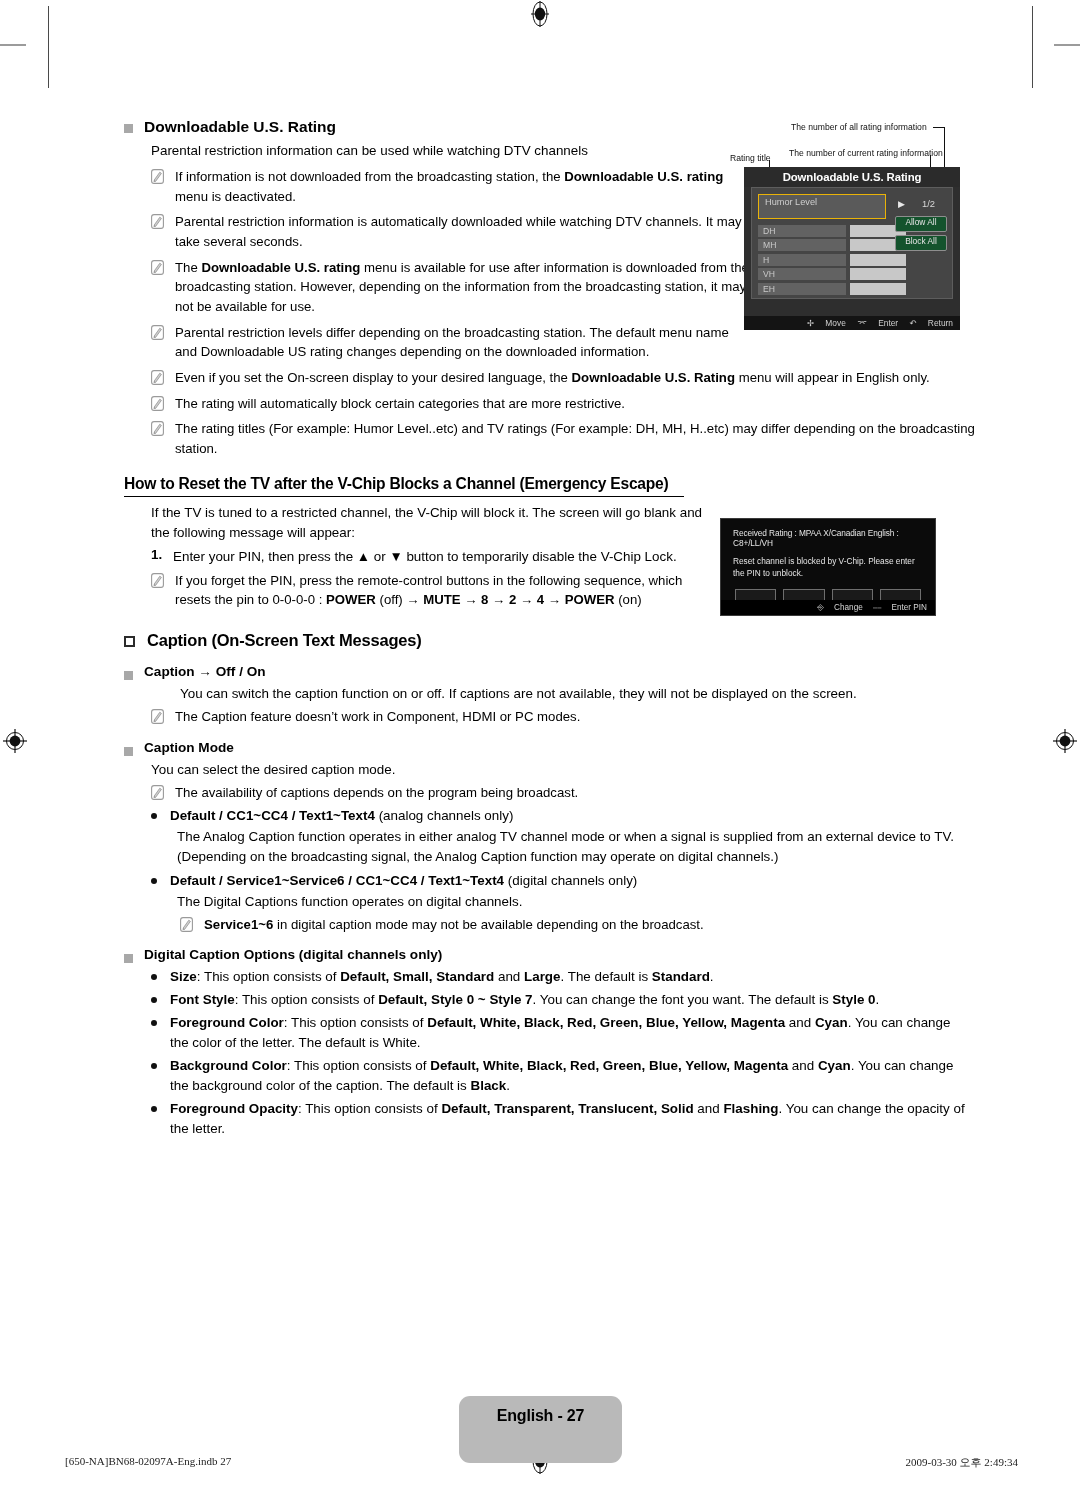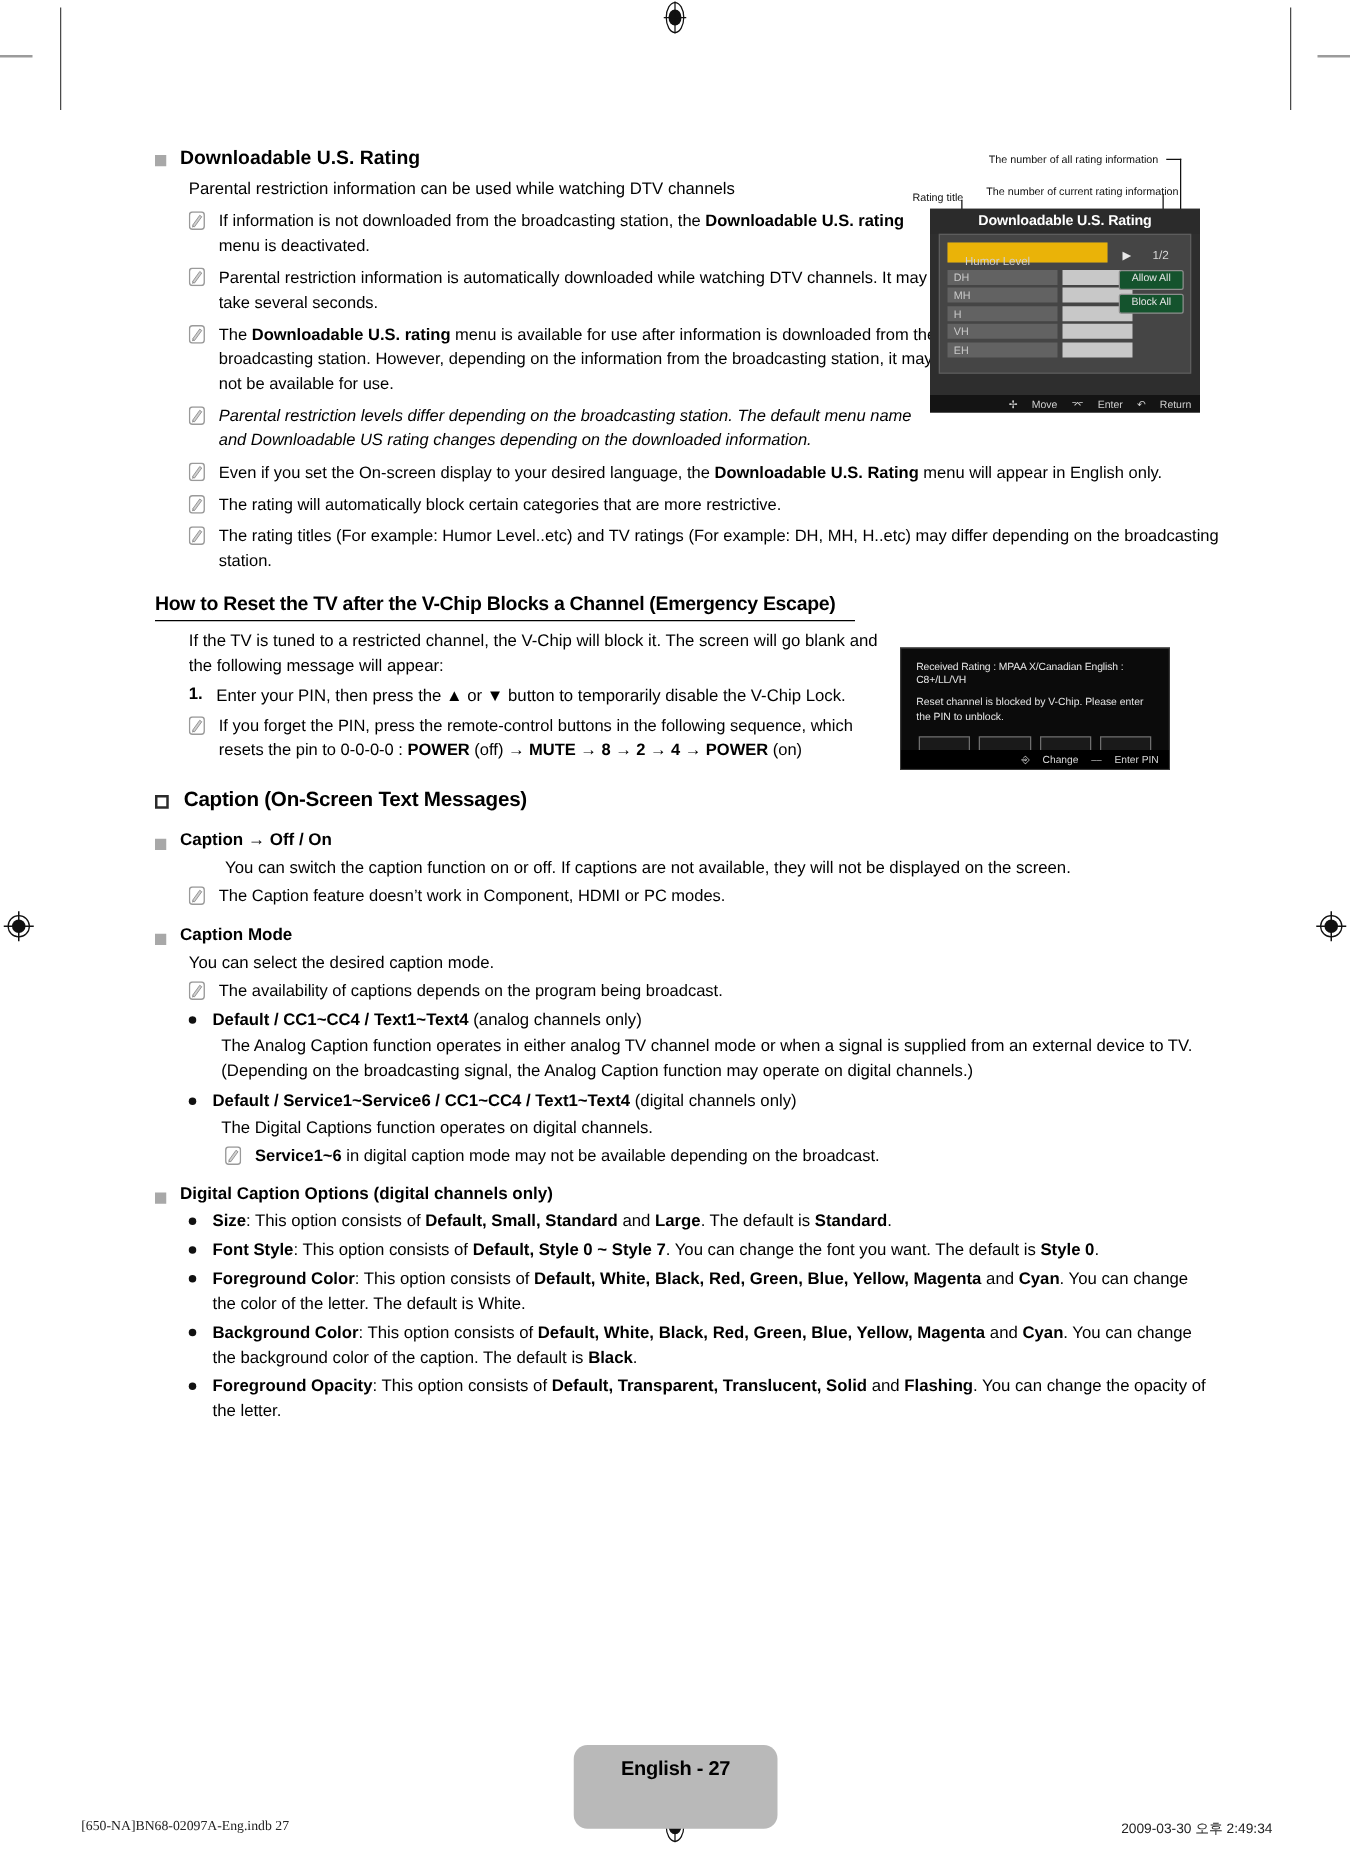--- a/index.html
+++ b/index.html
@@ -67,21 +67,21 @@
   }
   .osd1-title {
     color:#fff; font-size:11.4px; font-weight:bold; text-align:center;
     padding:4px 0 4px; background:#2b2b2b; letter-spacing:-0.1px;
   }
   .osd1-inner {
     margin:0 7px; background:#454545; border:1px solid #5d5d5d; padding:6px 6px 8px;
     height:112px; position:relative;
   }
   .osd1-hl {
-    border:8px solid #eab308; background:#5a5a5a; height:15px;
+    border:1px solid #eab308; background:#5a5a5a; height:25px;
     width:128px; color:#cfcfcf; font-size:9.2px; line-height:15px; padding-left:6px;
   }
   .osd1-arrow { position:absolute; left:146px; top:11px; color:#e8e8e8; font-size:9px; }
   .osd1-page { position:absolute; left:170px; top:10px; color:#d8d8d8; font-size:9.4px; }
   .rate-list { margin-top:6px; }
   .rate-row { display:flex; height:12px; margin-bottom:2.4px; }
   .rate-name {
     width:88px; background:#626262; color:#c9c9c9; font-size:8.6px;
     padding-left:5px; line-height:12px;
   }
@@ -122,21 +122,21 @@
     position:absolute; left:459px; top:1396px; width:163px; height:67px;
     background:#b9b9b9; border-radius:11px;
     text-align:center; font-size:16px; font-weight:bold; padding-top:11px;
     letter-spacing:-0.2px;
   }
   .foot-left {
     position:absolute; left:65px; top:1455px; font-family:"Liberation Serif", serif;
     font-size:11px; color:#222;
   }
   .foot-right {
-    position:absolute; right:62px; top:1455px; font-family:Liberation Sans, sans-serif;
+    position:absolute; right:62px; top:1455px; font-family:Liberation Serif, serif;
     font-size:11px; color:#222;
   }
 </style>
 </head>
 <body>
 
 <div class="page">
 
   <div class="crop-v" style="left:48px; top:6px; height:82px;"></div>
   <div class="crop-v" style="left:1032px; top:6px; height:82px;"></div>
@@ -209,21 +209,21 @@
       <div class="row" style="margin-bottom:6px;">
         <span class="ic note-ic">
           <svg viewBox="0 0 13 15" width="13" height="15">
               <rect x="0.6" y="0.6" width="11.8" height="13.8" rx="2.4" fill="#fff" stroke="#9a9a9a" stroke-width="1.1"></rect>
               <path d="M3 11.3 L8.8 3.2 L10.4 4.4 L4.6 12.4 Z" fill="#cfcfcf" stroke="#8a8a8a" stroke-width="0.7"></path>
               <path d="M3 11.3 L4.6 12.4 L2.6 12.9 Z" fill="#8a8a8a"></path>
             </svg>
         </span>
         <span class="txt note-txt" style="margin-left:11px;">The <b>Downloadable U.S. rating</b> menu is available for use after information is downloaded from the broadcasting station. However, depending on the information from the broadcasting station, it may not be available for use.</span>
       </div>
-      <div class="row" style="margin-bottom:6px;font-style:italic;">
+      <div class="row" style="margin-bottom:6px;">
         <span class="ic note-ic">
           <svg viewBox="0 0 13 15" width="13" height="15">
               <rect x="0.6" y="0.6" width="11.8" height="13.8" rx="2.4" fill="#fff" stroke="#9a9a9a" stroke-width="1.1"></rect>
               <path d="M3 11.3 L8.8 3.2 L10.4 4.4 L4.6 12.4 Z" fill="#cfcfcf" stroke="#8a8a8a" stroke-width="0.7"></path>
               <path d="M3 11.3 L4.6 12.4 L2.6 12.9 Z" fill="#8a8a8a"></path>
             </svg>
         </span>
         <span class="txt note-txt" style="margin-left:11px;">Parental restriction levels differ depending on the broadcasting station. The default menu name and Downloadable US rating changes depending on the downloaded information.</span>
       </div>
     </div>

